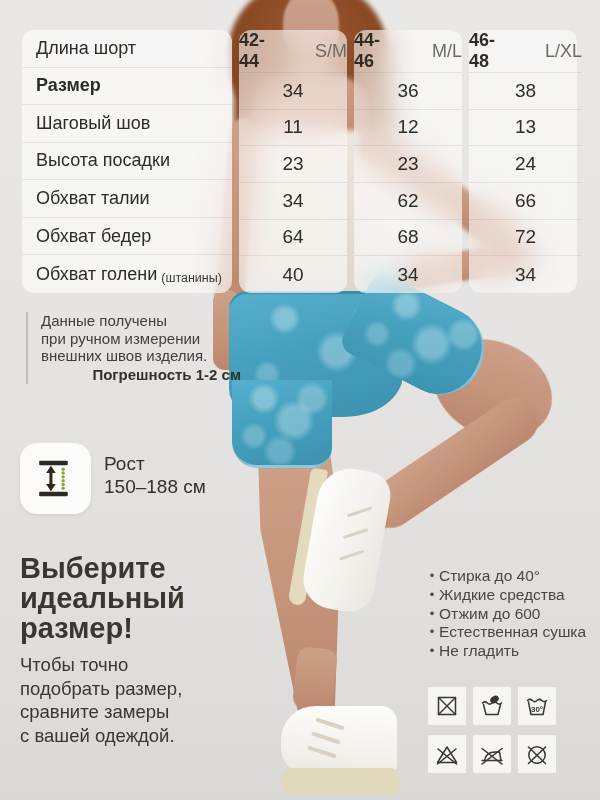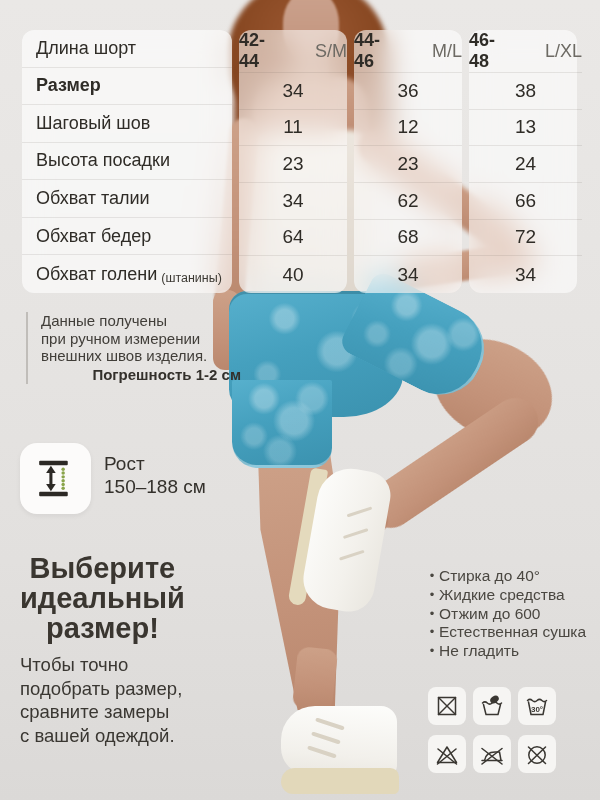--- a/index.html
+++ b/index.html
@@ -86,32 +86,32 @@
   .note-bold{position:static;display:block;font-size:15px;line-height:18px;font-weight:bold;color:#33302b;margin-top:1px;white-space:pre-line;text-align:right;}
 
   
   .height-block{left:20px;top:442px;width:260px;height:76px;z-index:6;}
   .height-tile{left:0;top:1px;width:71px;height:71px;border-radius:17px;background:#fcfbfa;
                box-shadow:0 2px 5px rgba(0,0,0,.06);}
   .height-tile svg{position:absolute;left:11px;top:11px;}
   .height-text{left:84px;top:10px;font-size:19px;line-height:23px;font-weight:500;color:#34312c;white-space:pre-line;position:absolute;}
 
   
-  .cta-heading{left:20px;top:553px;z-index:6;font-size:29px;line-height:30px;font-weight:bold;color:#3a3630;white-space:pre-line;text-align:center;}
+  .cta-heading{left:20px;top:553px;z-index:6;font-size:29px;line-height:30px;font-weight:bold;color:#3a3630;white-space:pre-line;}
   .cta-body{left:20px;top:653px;z-index:6;font-size:18.5px;line-height:23.5px;color:#3a3732;white-space:pre-line;}
 
   
   .care{left:425px;top:560px;width:170px;z-index:6;}
   .care-heading{position:static;display:block;font-size:15.5px;font-weight:bold;letter-spacing:.3px;color:#33302a;}
   .care-list{position:static;display:block;margin-top:7px;}
   .care-item{position:static;display:flex;align-items:flex-start;font-size:15.5px;line-height:18.8px;color:#4a4741;}
   .bullet{position:static;width:14px;flex:0 0 14px;text-align:center;font-size:13px;line-height:18.8px;color:#4a4741;}
   .care-icons{left:428px;top:687px;z-index:6;display:grid;position:absolute;
               grid-template-columns:repeat(3,38px);grid-auto-rows:38px;gap:10px 7px;}
-  .tile{position:relative;width:38px;height:38px;border-radius:8px;background:#f6f5f3;
+  .tile{position:relative;width:38px;height:38px;border-radius:1px;background:#f6f5f3;
         display:flex;align-items:center;justify-content:center;}
   .tile svg{position:static;}
   .ic{stroke:#3a3732;stroke-width:1.5;fill:none;stroke-linecap:round;stroke-linejoin:round;}
 </style>
 </head>
 <body>
 
 <div class="stage">
 
   <div class="photo">

